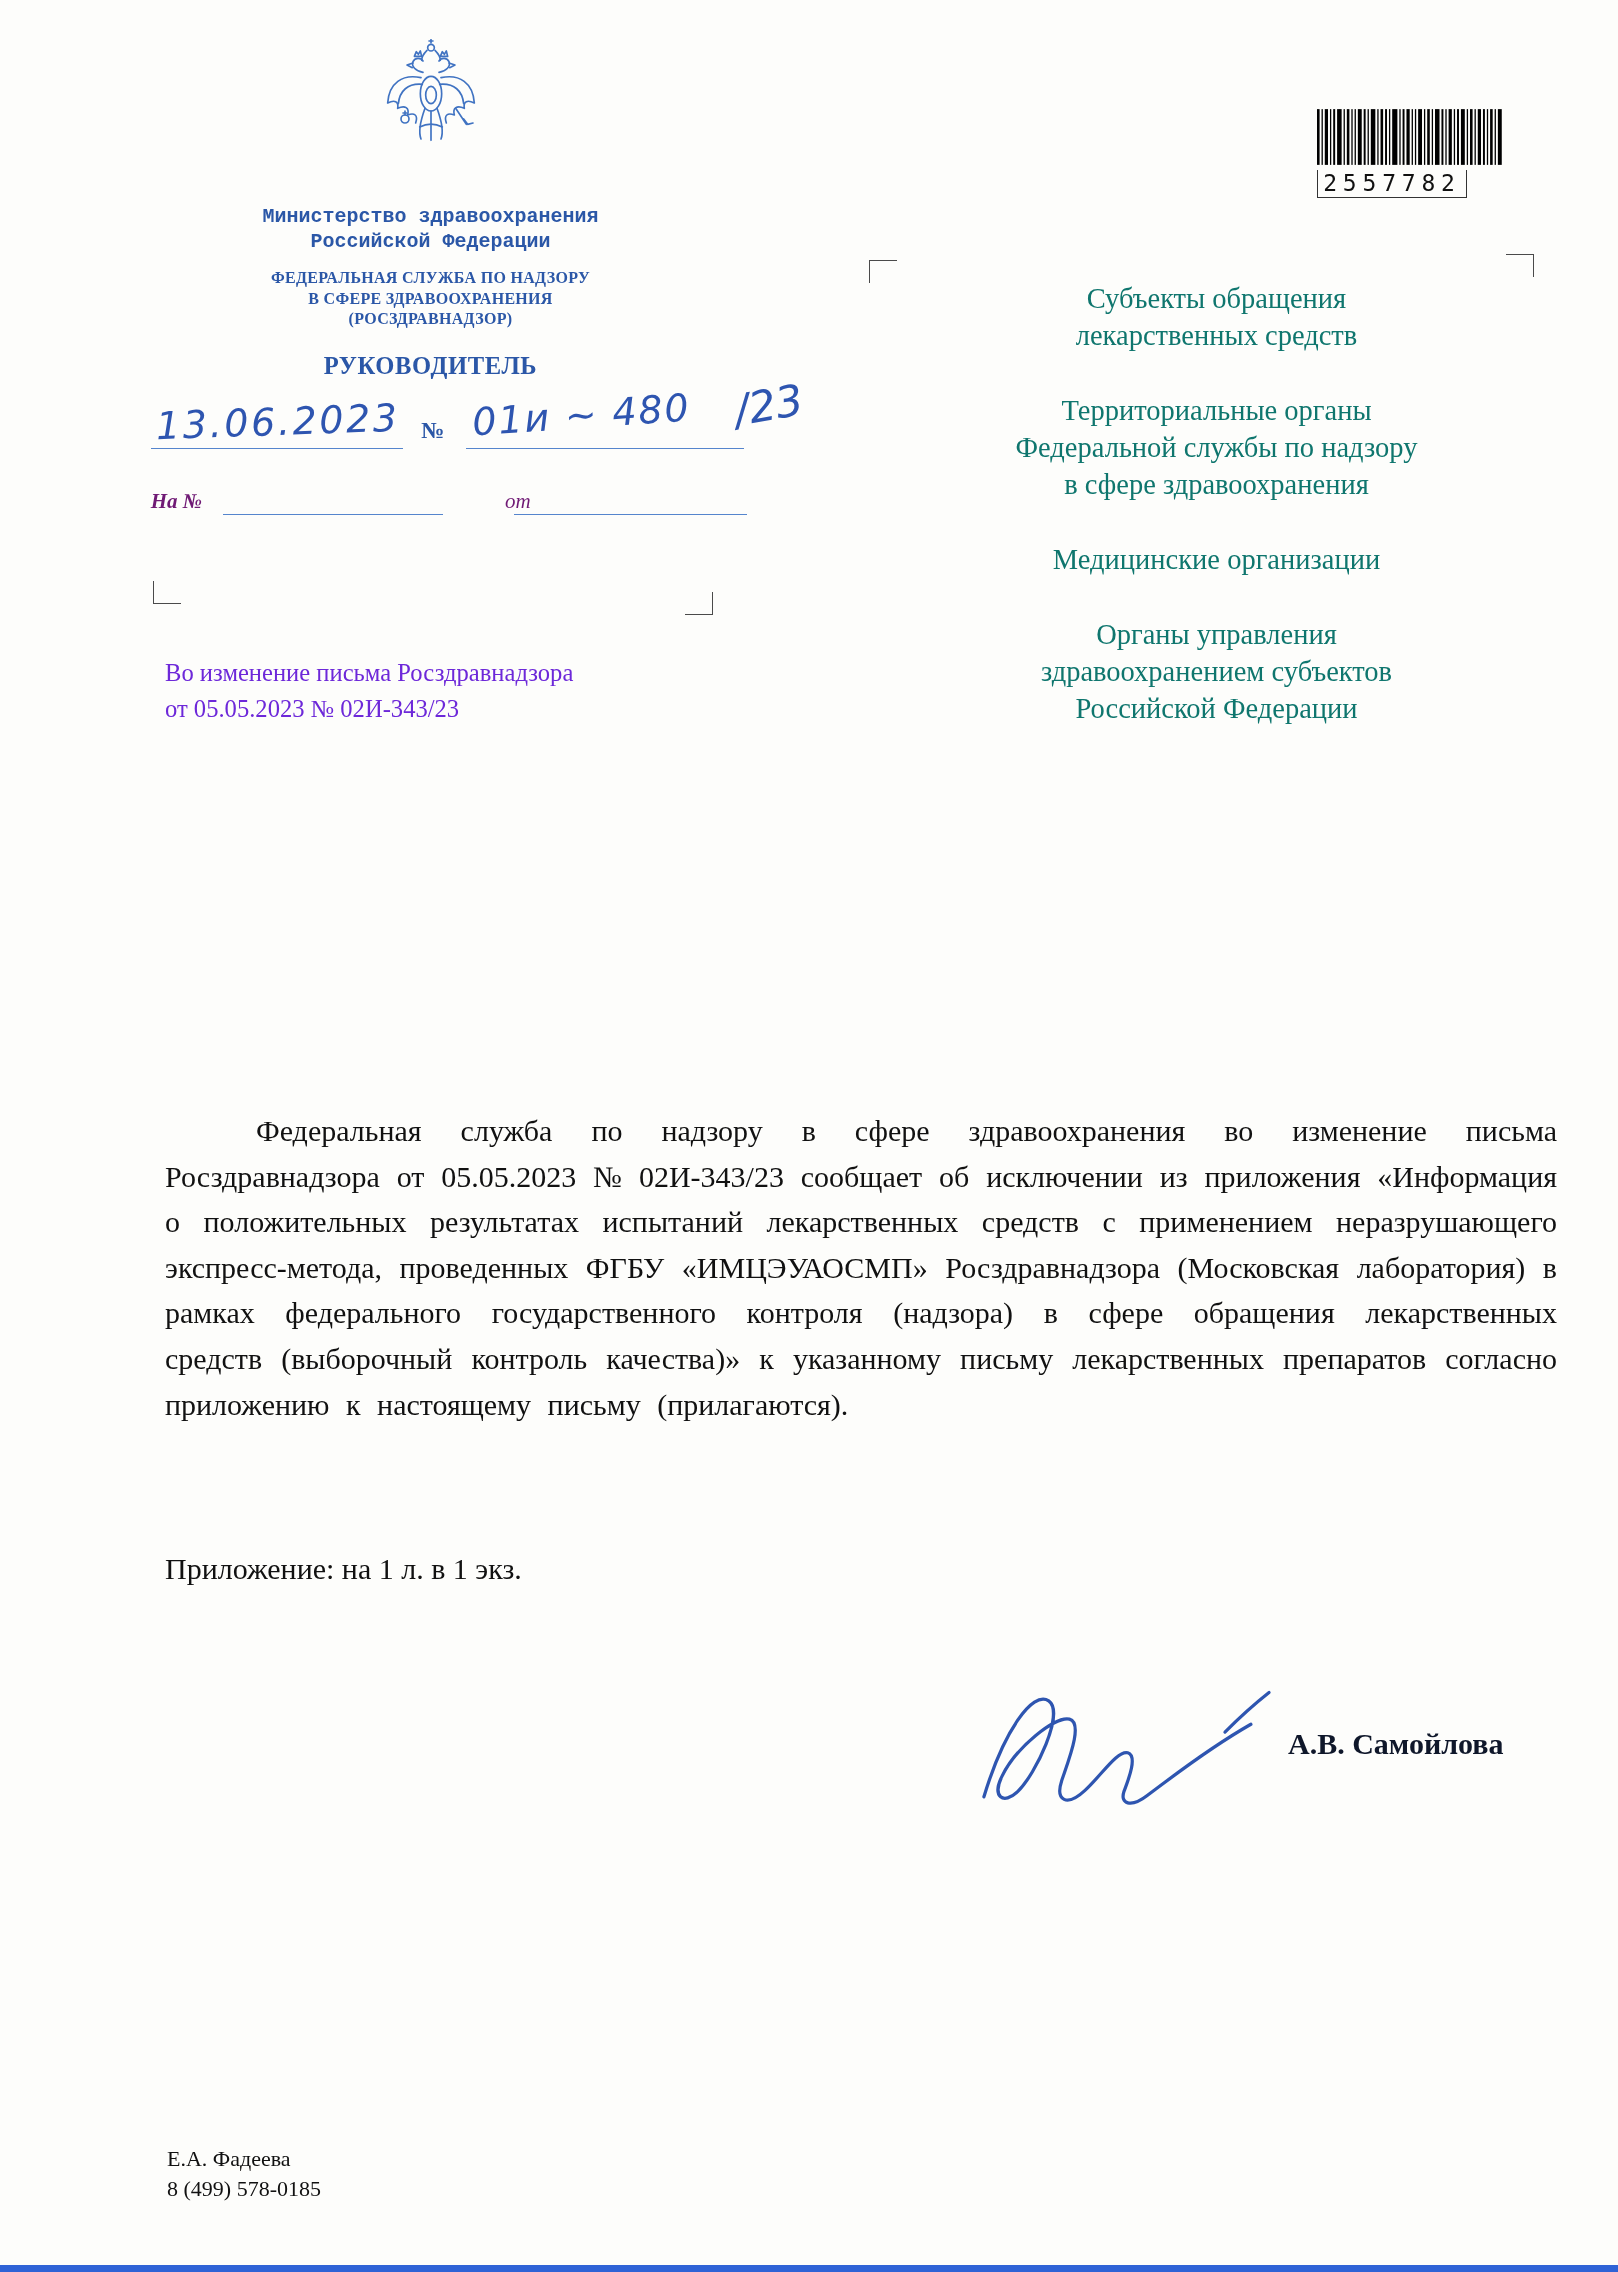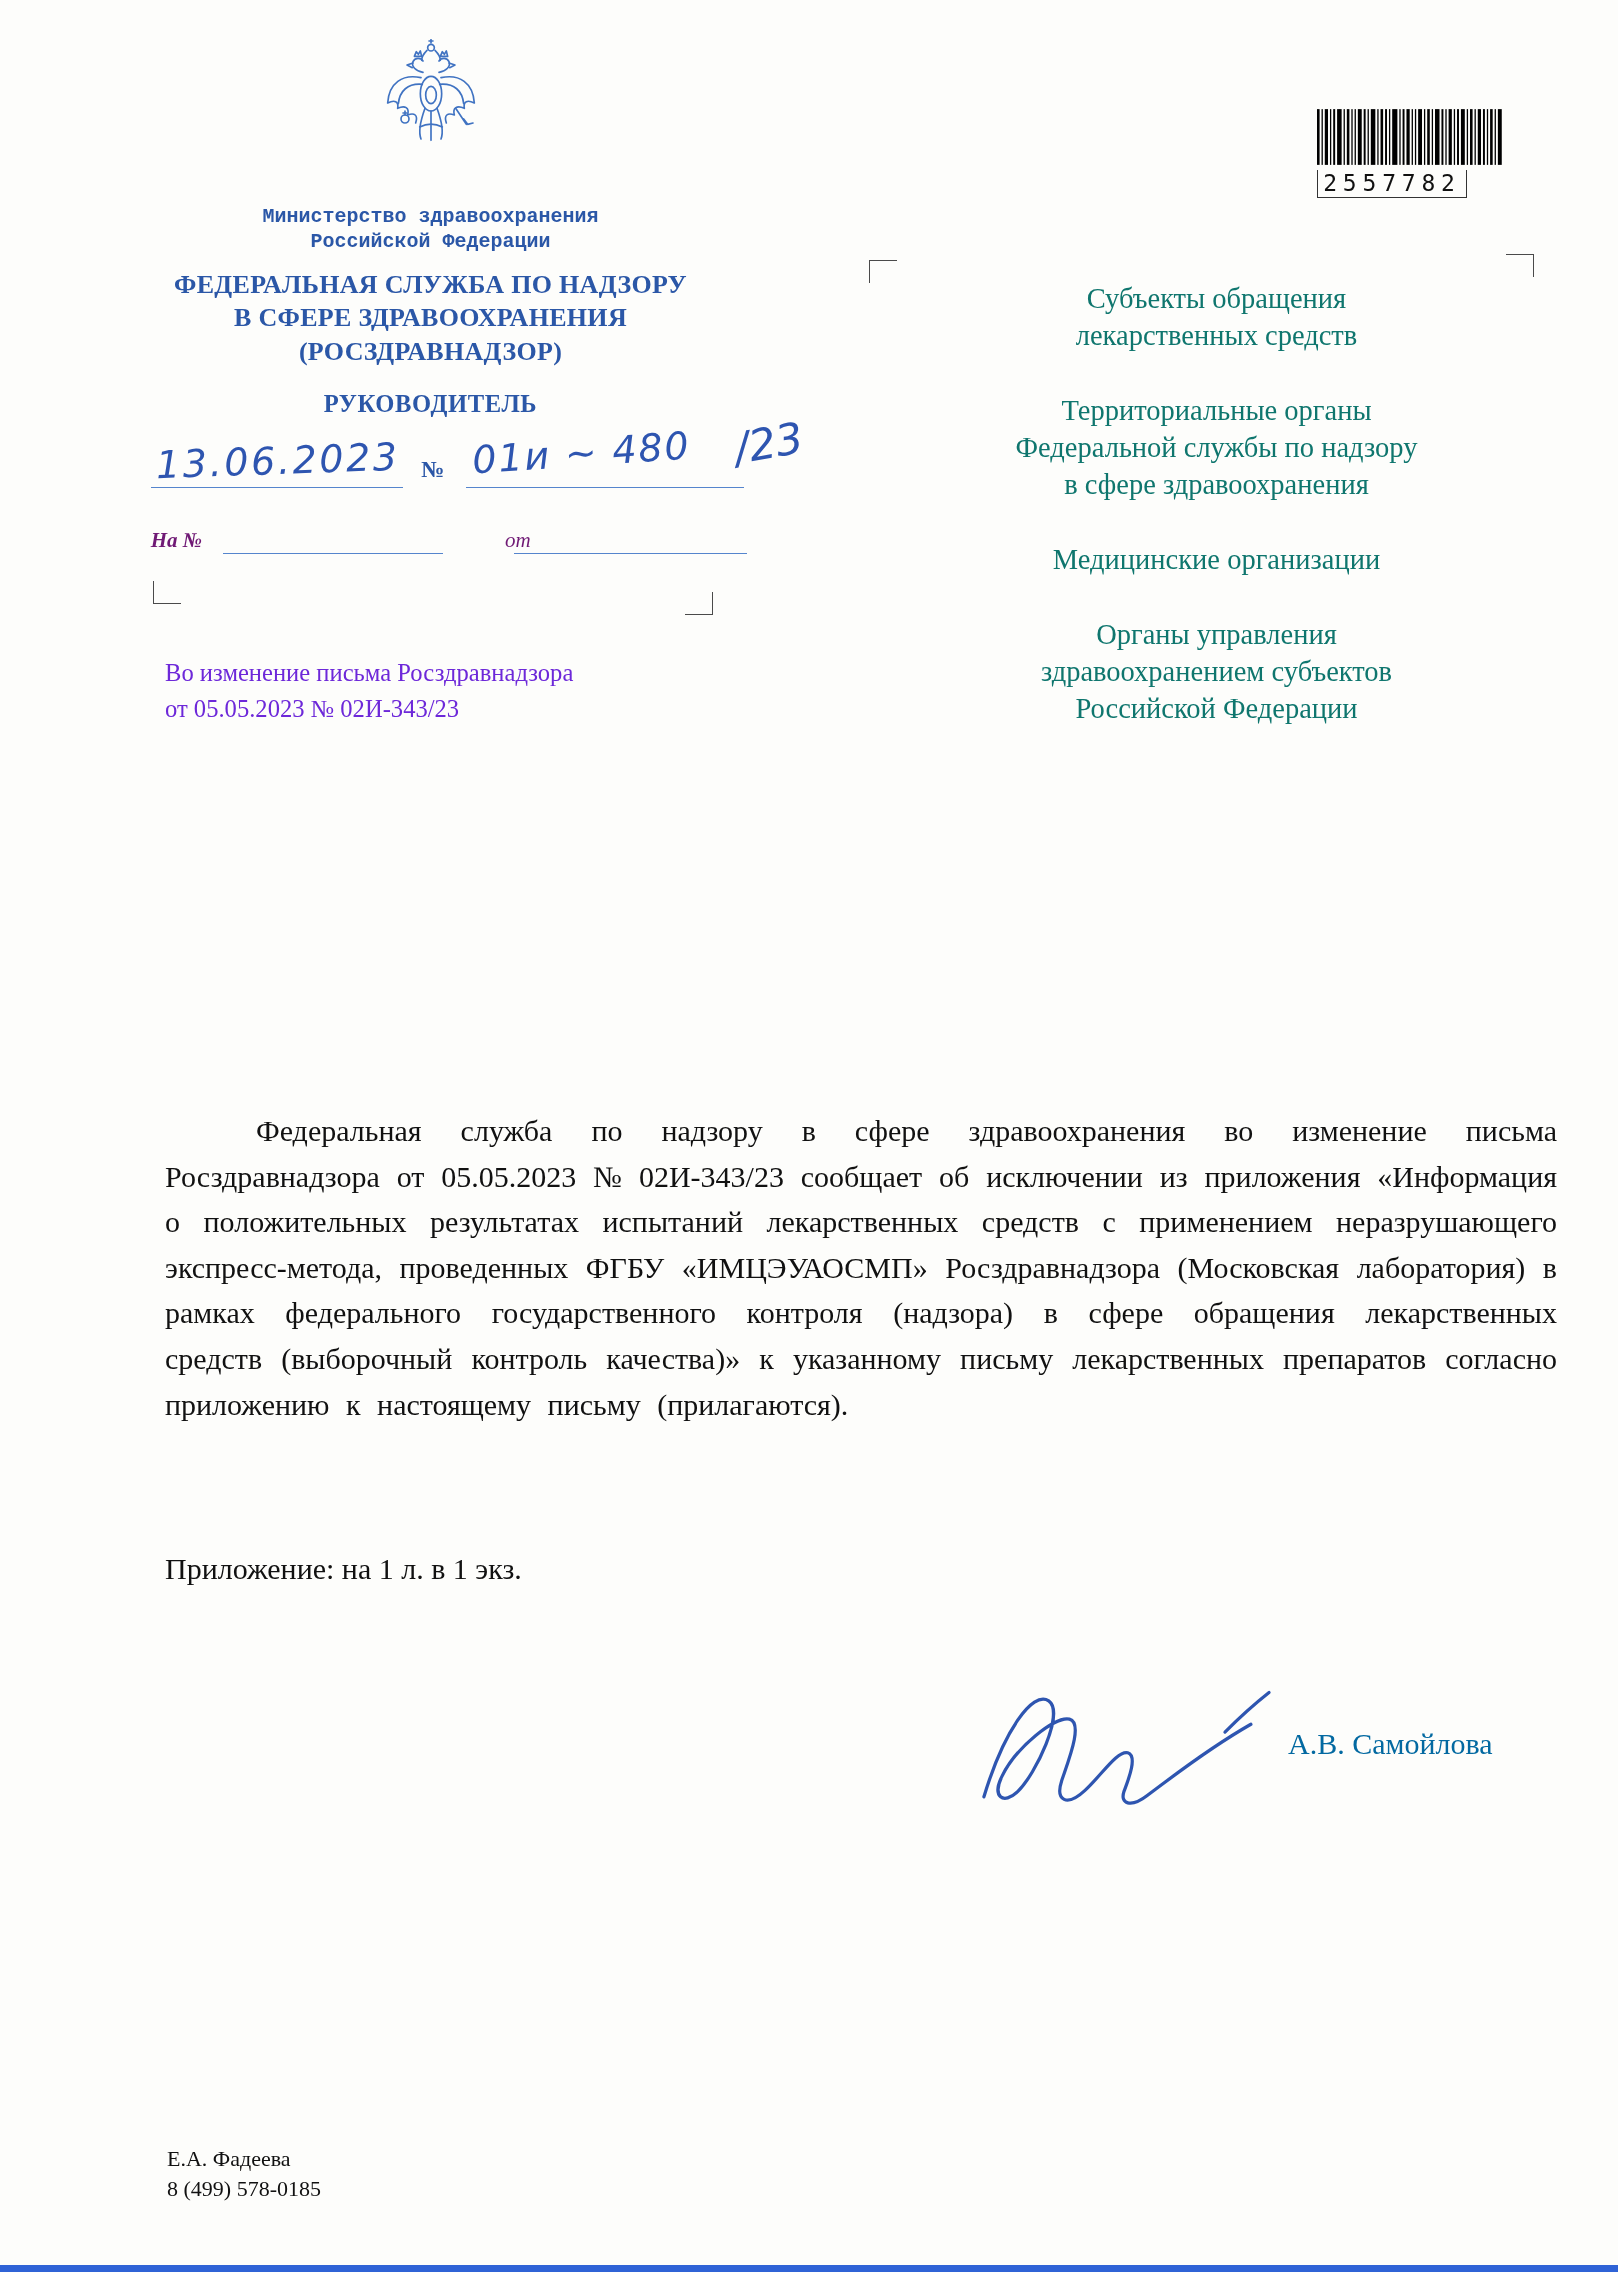--- a/index.html
+++ b/index.html
@@ -6,21 +6,21 @@
   .page {
     position:relative; width:1619px; height:2273px; margin:0 auto;
     background:#fdfdfb; overflow:hidden;
     font-family:"Liberation Serif", serif; color:#171717;
   }
 
   
   .letterhead { position:absolute; left:139px; top:39px; width:583px; text-align:center; color:#2b57a7; }
   .emblem-wrap { height:162px; display:flex; align-items:flex-start; justify-content:center; }
   .ministry { font-weight:bold; font-size:20px; line-height:1.25; margin-top:3px;font-family:Liberation Mono, monospace; }
-  .service  { font-weight:bold; font-size:26px; line-height:1.28; margin-top:14.2px; letter-spacing:0.3px; }
+  .service  { font-weight:bold; font-size:16px; line-height:1.28; margin-top:14.2px; letter-spacing:0.3px; }
   .position { font-weight:bold; font-size:24.6px; margin-top:22px; letter-spacing:0.6px; }
   .contact  { font-size:18px; line-height:1.3; margin-top:18px; color:#5585cd; }
 
   .hw-row { position:relative; height:76px; margin-top:11.7px; text-align:left; }
   .rule { position:absolute; border-bottom:1.9px solid #5585cd; }
   .rule-1 { left:11.7px;  width:252px; top:57px; }
   .rule-2 { left:327px; width:278px; top:57px; }
   .no-sign { position:absolute; left:282px; top:27px; font-size:23px; font-weight:bold; color:#2b57a7; }
   .hw { position:absolute; font-family:"DejaVu Sans", sans-serif; font-style:italic; color:#2e55b0; white-space:nowrap; }
   .hw-date  { left:17px;  top:9px; font-size:38px; transform:rotate(-2deg); letter-spacing:2.6px; }
@@ -61,21 +61,21 @@
   .ref-note { position:absolute; left:165px; top:655px; font-size:24.6px; line-height:1.45; color:#6d28d9; }
 
   
   .body-text { position:absolute; left:165px; top:1108px; width:1392px;
                font-size:30px; line-height:1.52; text-align:justify; color:#111; }
   .body-text p { margin:0; text-indent:91px; word-spacing:9px; }
   .attachment { position:absolute; left:165px; top:1552px; font-size:30px; color:#111; }
 
   
   .sig-svg  { position:absolute; left:958px; top:1651px; }
-  .sig-name { position:absolute; left:1288px; top:1727px; font-size:30px; color:#0369a1; }
+  .sig-name { position:absolute; left:1288px; top:1727px; font-size:30px; color:#0f172a;font-weight:bold; }
 
   
   .footer { position:absolute; left:167px; top:2144px; font-size:22px; line-height:1.35; color:#111; }
 
   .scan-edge { position:absolute; left:0; bottom:0; width:100%; height:7.8px; background:#2f63d6; }
 </style>
 </head>
 <body>
 
 <div class="page">

